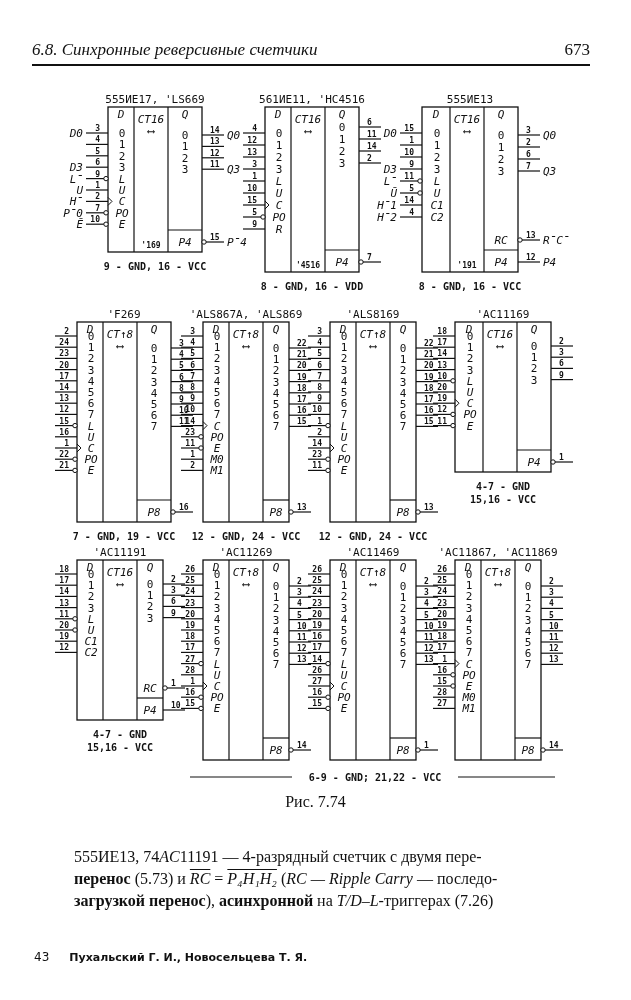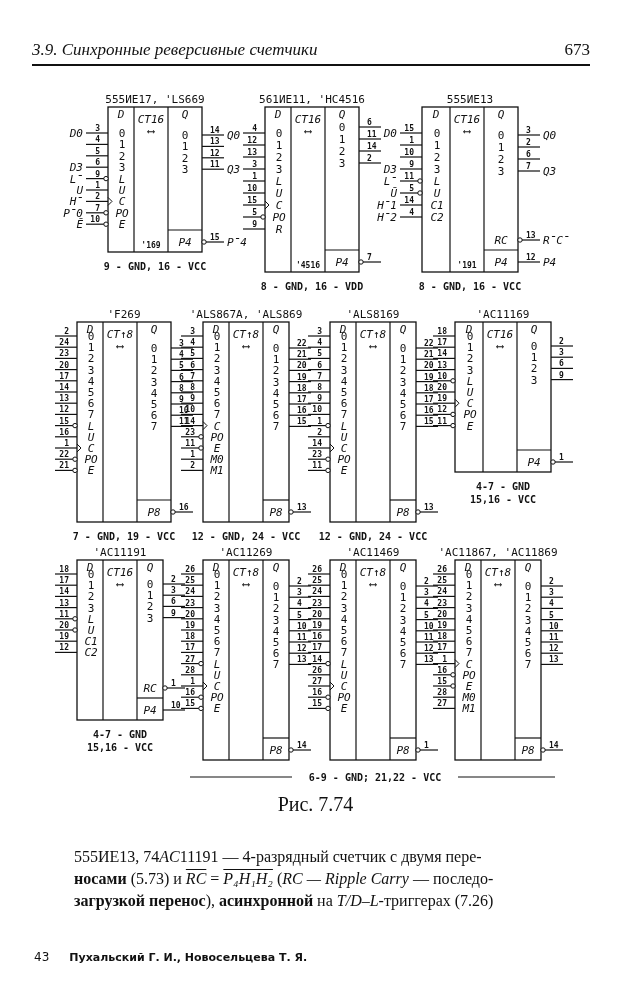--- a/index.html
+++ b/index.html
@@ -2,34 +2,34 @@
 <html><head>
 <meta charset="utf-8">
 <style>
   html, body { margin:0; padding:0; background:#ffffff; }
   body { width:631px; height:1000px; position:relative; overflow:hidden; color:#111; font-family:"DejaVu Serif", serif; }
   .header { position:absolute; left:32px; top:38px; width:558px; height:26px; border-bottom:2px solid #111; }
   .header .title { position:absolute; left:0; top:2px; font-style:italic; font-size:17px; font-family:"Liberation Serif", serif; }
   .header .num { position:absolute; right:0; top:2px; font-size:17px; font-family:"Liberation Serif", serif;margin-left:36px; }
   svg#fig { position:absolute; left:0; top:0; }
   svg text { font-family:"DejaVu Sans Mono", monospace; fill:#111; }
-  .caption { position:absolute; left:0; width:631px; top:793px; text-align:center; font-size:20px; font-family:"Liberation Serif", serif; }
+  .caption { position:absolute; left:0; width:631px; top:793px; text-align:center; font-size:16px; font-family:"Liberation Serif", serif; }
   .body-text { position:absolute; left:34px; top:846px; width:560px; font-size:16px; line-height:22px; font-family:"Liberation Serif", serif; text-align:justify;margin-left:40px; }
   .body-text .line { display:block; white-space:nowrap; }
   .footer { position:absolute; left:34px; top:950px; font-size:11px; font-family:"DejaVu Sans", sans-serif; font-weight:bold; }
   .footer .sig { margin-right:20px; font-weight:normal; font-size:12px; }
   .ov { text-decoration:overline; }
   .it { font-style:italic; }
   .b { font-weight:bold; }
 </style>
 </head>
 <body>
 
 <div class="header">
-  <span class="title">3.9. Синхронные реверсивные счетчики</span>
+  <span class="title">6.8. Синхронные реверсивные счетчики</span>
   <span class="num">673</span>
 </div>
 
 <svg id="fig" width="631" height="790">
     <g>
       <text x="155" y="103" font-size="11" text-anchor="middle">555ИЕ17, 'LS669</text>
       <rect x="108" y="107" width="94" height="145" fill="none" stroke="#111" stroke-width="1.3"></rect>
       <line x1="134" y1="107" x2="134" y2="252" stroke="#111" stroke-width="1.2"></line>
       <line x1="168" y1="107" x2="168" y2="252" stroke="#111" stroke-width="1.2"></line>
       <text x="151" y="123" font-size="11" text-anchor="middle" font-style="italic">CT16</text>
@@ -836,19 +836,19 @@
     </g>
     <line x1="190" y1="777" x2="292" y2="777" stroke="#111" stroke-width="1.2"></line>
     <text x="375" y="781" font-size="10" text-anchor="middle" font-weight="bold">6-9 - GND; 21,22 - VCC</text>
     <line x1="458" y1="777" x2="555" y2="777" stroke="#111" stroke-width="1.2"></line>
   </svg>
 
 <div class="caption">Рис. 7.74</div>
 
 <div class="body-text">
   <span class="line"><span>555ИЕ13, 74</span><span class="it">AC</span><span>11191 — 4-разрядный счетчик с двумя пере-</span></span>
-  <span class="line"><span class="b">носами</span><span> (5.73) и </span><span class="it ov">RC</span><span> = </span><span class="it ov">P₄H₁H₂</span><span> (</span><span class="it">RC — Ripple Carry</span><span> — последо-</span></span>
+  <span class="line"><span class="b">перенос</span><span> (5.73) и </span><span class="it ov">RC</span><span> = </span><span class="it ov">P₄H₁H₂</span><span> (</span><span class="it">RC — Ripple Carry</span><span> — последо-</span></span>
   <span class="line"><span class="b">загрузкой перенос</span><span>), </span><span class="b">асинхронной</span><span> на </span><span class="it">T/D–L</span><span>-триггерах (7.26)</span></span>
 </div>
 
 <div class="footer">
   <span class="sig">43</span><span>Пухальский Г. И., Новосельцева Т. Я.</span>
 </div>
 
 </body></html>

